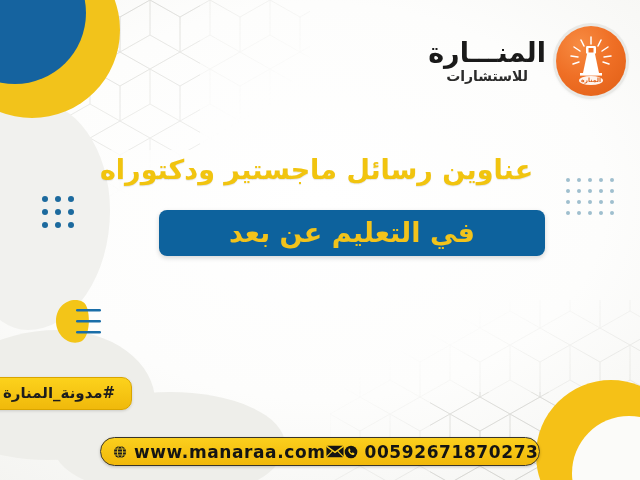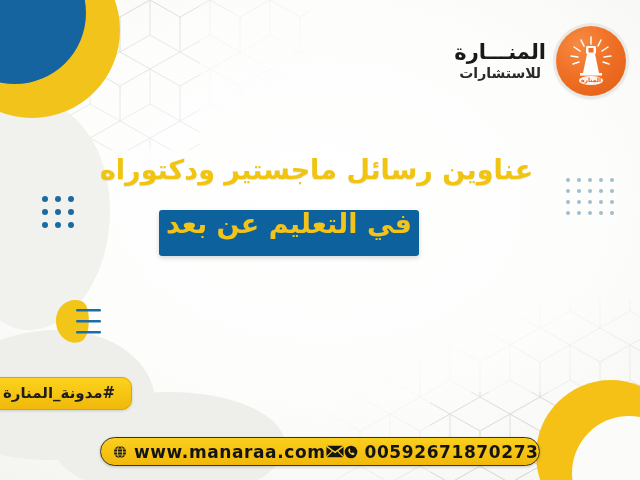--- a/index.html
+++ b/index.html
@@ -73,21 +73,21 @@
 
   
   .logo-wrap {
     position: absolute; right: 14px; top: 26px;
     display: flex; align-items: center; gap: 10px;
     direction: rtl;
   }
   .logo-text { text-align: center; line-height: 1; }
   .logo-text .brand {
     font-family: "DejaVu Sans", "Liberation Sans", sans-serif;
-    font-size: 21px; font-weight: 700; color: #1a1a1a;
+    font-size: 27px; font-weight: 700; color: #1a1a1a;
     letter-spacing: -1px;
   }
   .logo-text .sub {
     font-size: 14px; font-weight: 700; color: #2b2b2b;
     margin-top: 3px; letter-spacing: 0px;
   }
   .logo-badge {
     position: relative;
     width: 70px; height: 70px; border-radius: 50%;
     background: radial-gradient(circle at 34% 26%, #f78b42 0%, #ef6f25 48%, #e05e15 100%);
@@ -104,24 +104,24 @@
     font-weight: 700;
     color: #f1c40f;
     letter-spacing: 0px;
     text-shadow: 0 1px 1px rgba(0,0,0,.10);
     direction: rtl;
   }
 
   .banner {
     position: absolute;
     left: 159px; top: 210px;
-    width: 260px; height: 46px;
+    width: 386px; height: 46px;
     background: #0d629d;
-    border-radius: 3px;
-    display: flex; justify-content: center;
+    border-radius: 8px;
+    display: flex; align-items: center; justify-content: center;
     box-shadow: 0 2px 5px rgba(0,0,0,.16);
   }
   .banner-text {
     color: #f2c31b;
     font-size: 27px;
     font-weight: 700;
     direction: rtl;
     line-height: 1;
     margin-bottom: 2px;
   }

